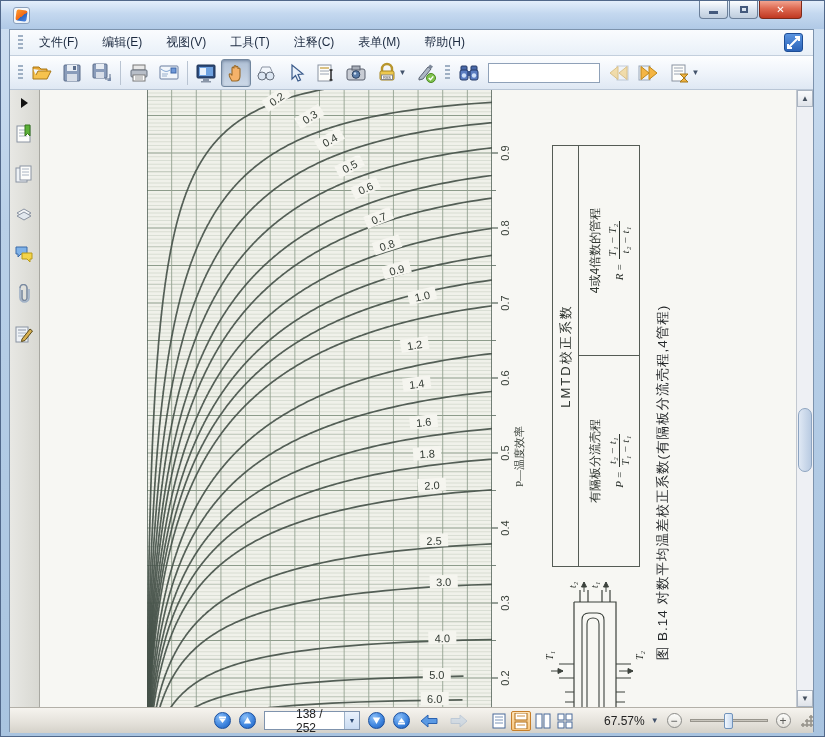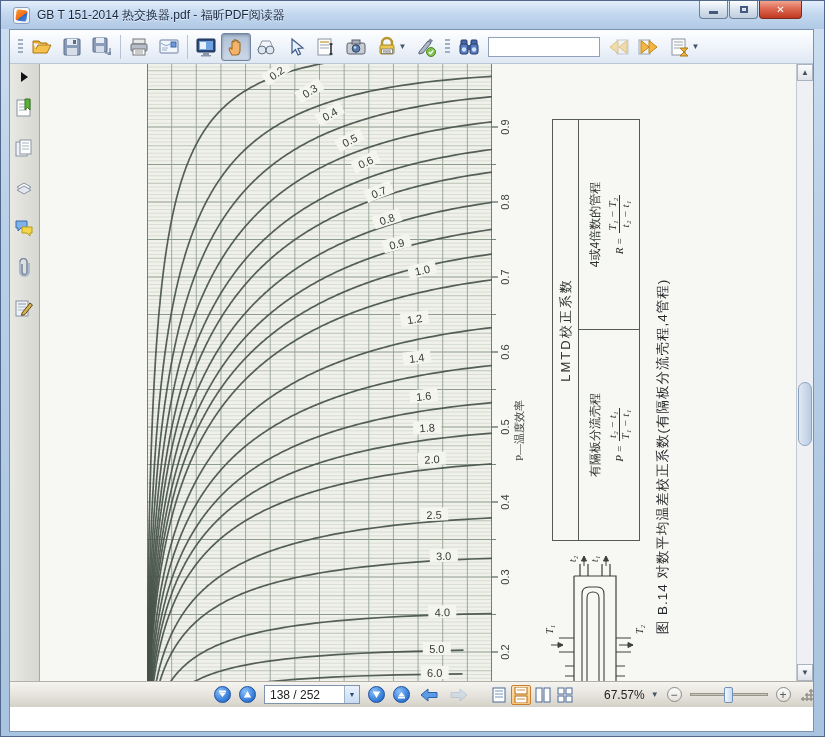--- a/index.html
+++ b/index.html
@@ -37,21 +37,21 @@
   .content{position:relative;width:758px;height:617px;background:#f7f7f3;overflow:hidden;}
   
   .vscroll{width:17px;height:100%;background:#eef0f4;border-left:1px solid #c2c8d0;position:relative;}
   .varrow{position:absolute;left:0;width:16px;height:17px;background:linear-gradient(180deg,#fafbfc,#dfe3e9);border:1px solid #aab4c0;display:flex;align-items:center;justify-content:center;font-size:8px;color:#45505e;}
   .vthumb{position:absolute;left:1px;width:14px;height:64px;top:318px;border-radius:7px;background:linear-gradient(90deg,#dfe8f4,#b9cbe2);border:1px solid #8da4c0;}
   
   .statusbar{position:relative;height:26px;background:linear-gradient(180deg,#f6f4ef 0%,#e4e1da 60%,#d4d1c9 100%);border-top:1px solid #b3b0a8;display:flex;align-items:center;font-size:12px;color:#222;}
   .navcirc{width:17px;height:17px;border-radius:50%;background:radial-gradient(circle at 35% 30%,#8cc0f8,#3b82dd 60%,#1f5cb4);border:1px solid #1a4f9e;display:flex;align-items:center;justify-content:center;margin:0 4px;}
   .navcirc svg{display:block;}
   .pagecombo{width:96px;height:19px;background:#fff;border:1px solid #7f93ad;display:flex;align-items:center;margin:0 4px;}
-  .pagecombo .val{flex:1;padding-left:5px;font-size:12px;}
+  .pagecombo .val{flex:1;padding-left:23px;font-size:12px;margin-left:8px;}
   .pagecombo .dd{width:15px;height:100%;background:linear-gradient(180deg,#eaf2fc,#c9dbf2);border-left:1px solid #9db1c8;display:flex;align-items:center;justify-content:center;font-size:7px;color:#2d4a73;}
   .histarrow{margin:0 5px;display:flex;align-items:center;}
   .viewbtn{width:20px;height:20px;margin:0 1px;border:1px solid transparent;border-radius:2px;display:flex;align-items:center;justify-content:center;}
   .viewbtn.selected{border-color:#c77f2a;background:linear-gradient(180deg,#fde3b8,#f7c57e);}
   .zoomtext{margin-left:28px;}
   .zcaret{font-size:8px;color:#42526b;margin:0 8px 0 6px;}
   .zcirc{width:15px;height:15px;border-radius:50%;border:1px solid #8b8b88;color:#5a5a57;display:flex;align-items:center;justify-content:center;font-size:12px;line-height:1;background:linear-gradient(180deg,#fcfcfa,#e4e2dc);}
   .ztrack{position:relative;width:78px;height:3px;background:linear-gradient(180deg,#b9b6ae,#d8d5cd);border:1px solid #98958d;margin:0 8px;}
   .zthumb{position:absolute;left:33px;top:-7px;width:9px;height:16px;border-radius:2px;background:linear-gradient(90deg,#f2f7fd,#c8daf0);border:1px solid #7193bb;}
   .gripdots{margin-left:10px;width:12px;height:12px;background:
@@ -75,36 +75,50 @@
   .caption{font-size:13.5px;color:#26292b;letter-spacing:1px;white-space:nowrap;text-align:center;}
   .axislabel{font-size:11px;color:#394039;white-space:nowrap;font-family:"Liberation Serif","DejaVu Serif",serif;}
 </style>
 </head>
 <body>
 
 <div class="window">
 
   <div class="titlebar">
     <div class="appicon"></div>
-    <div class="title-text">GB T 151-2014  热交换器.pdf - 福昕PDF阅读器</div>
     <div class="winbtns">
       <div class="winbtn">
           <span class="bar"></span>
         </div>
       <div class="winbtn">
           <span class="box"></span>
         </div>
       <div class="winbtn close">
           <span>✕</span>
         </div>
     </div>
   </div>
 
   <div class="frame">
 
+    <div class="menubar">
+      <div class="grip"></div>
+      <div class="menu-item">文件(F)</div>
+      <div class="menu-item">编辑(E)</div>
+      <div class="menu-item">视图(V)</div>
+      <div class="menu-item">工具(T)</div>
+      <div class="menu-item">注释(C)</div>
+      <div class="menu-item">表单(M)</div>
+      <div class="menu-item">帮助(H)</div>
+      <div class="menu-expand">
+        <svg width="17" height="17" viewBox="0 0 17 17">
+            <path d="M3 10 L3 14 L7 14 M14 7 L14 3 L10 3 M4 13 L13 4" stroke="#fff" stroke-width="2" fill="none"></path>
+          </svg>
+      </div>
+    </div>
 
     <div class="toolbar">
       <div class="grip"></div>
       <div class="tbtn">
           <svg width="22" height="22" viewBox="0 0 22 22">
             <path d="M2 7 L2 17 L16 17 L20 9 L7 9 L5 13" fill="#f6c24d" stroke="#a87818"></path>
             <path d="M2 7 L2 5 L8 5 L10 7 L16 7 L16 9" fill="#e8a733" stroke="#a87818"></path>
           </svg>
         </div>
       <div class="tbtn">

